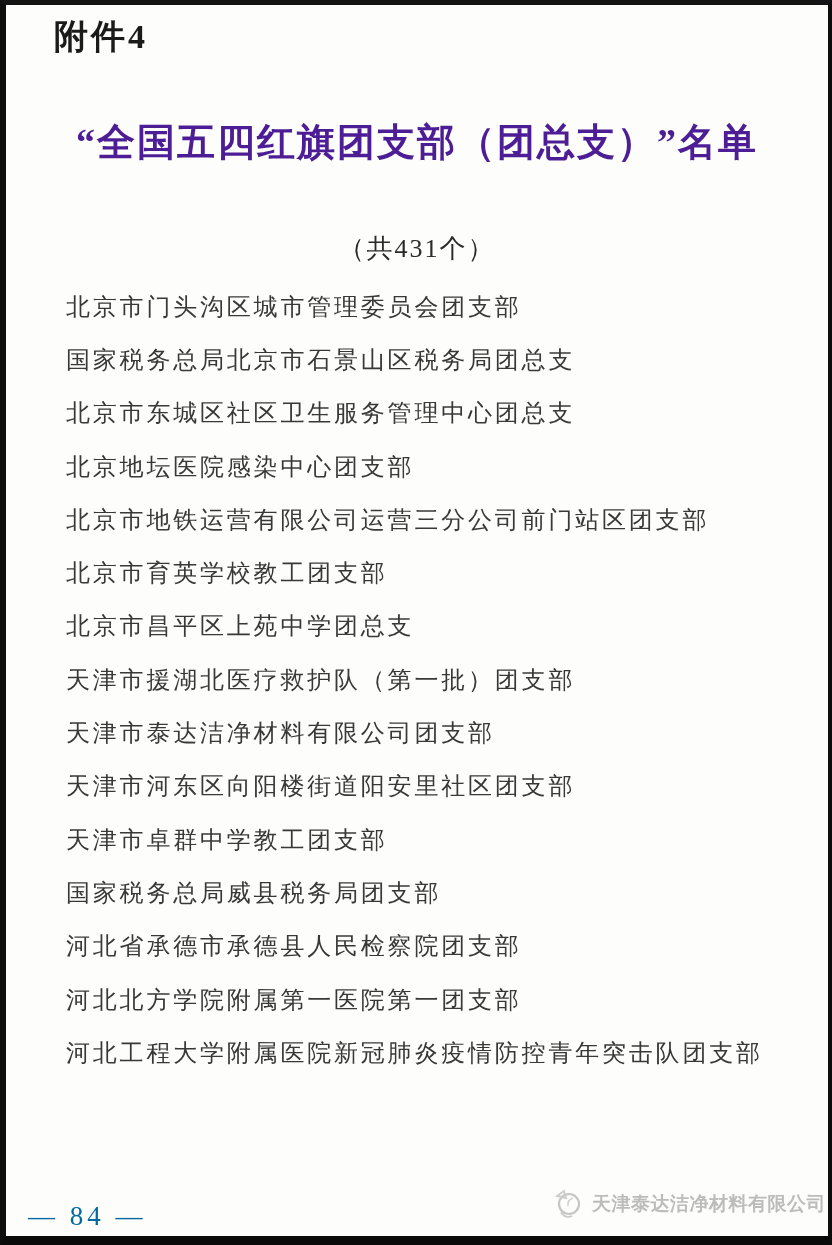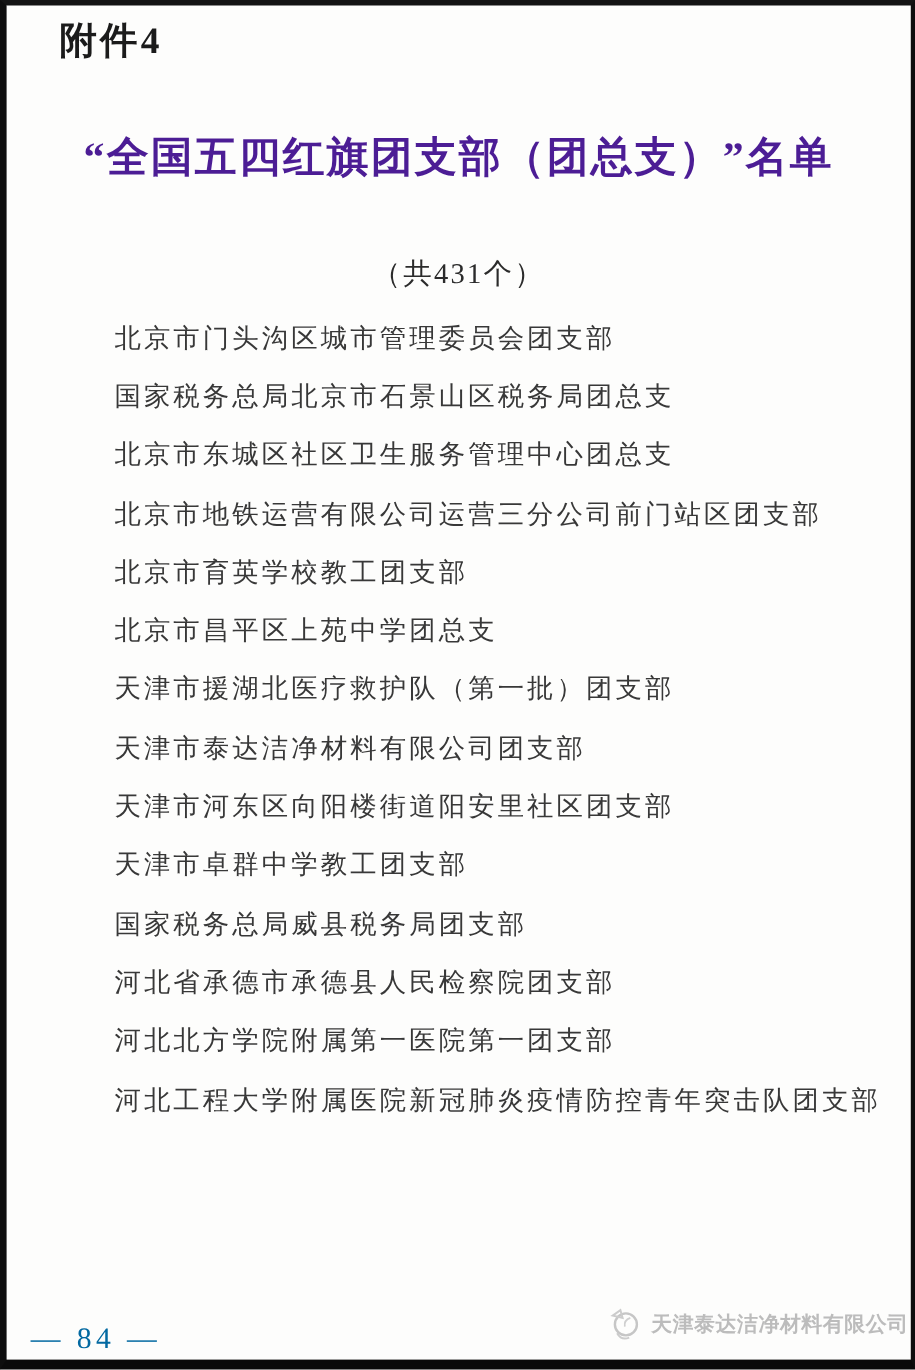--- a/index.html
+++ b/index.html
@@ -56,21 +56,20 @@
     width: 740px;
   }
   .list-item {
     height: 53.3px;
     display: flex;
     align-items: center;
     font-size: 24px;
     letter-spacing: 2.8px;
     color: #383838;
     white-space: nowrap;
-    margin-left: 38px;
   }
   .page-number {
     position: absolute;
     left: 22px;
     top: 1196px;
     font-size: 27px;
     color: #0369a1;
     letter-spacing: 4px;
     white-space: nowrap;
   }
@@ -102,20 +101,21 @@
 <div class="attachment-label">附件4</div>
 
 <div class="doc-title">“全国五四红旗团支部（团总支）”名单</div>
 
 <div class="doc-subtitle">（共431个）</div>
 
 <div class="org-list">
     <div class="list-item">北京市门头沟区城市管理委员会团支部</div>
     <div class="list-item">国家税务总局北京市石景山区税务局团总支</div>
     <div class="list-item">北京市东城区社区卫生服务管理中心团总支</div>
+    <div class="list-item">北京地坛医院感染中心团支部</div>
     <div class="list-item">北京市地铁运营有限公司运营三分公司前门站区团支部</div>
     <div class="list-item">北京市育英学校教工团支部</div>
     <div class="list-item">北京市昌平区上苑中学团总支</div>
     <div class="list-item">天津市援湖北医疗救护队（第一批）团支部</div>
     <div class="list-item">天津市泰达洁净材料有限公司团支部</div>
     <div class="list-item">天津市河东区向阳楼街道阳安里社区团支部</div>
     <div class="list-item">天津市卓群中学教工团支部</div>
     <div class="list-item">国家税务总局威县税务局团支部</div>
     <div class="list-item">河北省承德市承德县人民检察院团支部</div>
     <div class="list-item">河北北方学院附属第一医院第一团支部</div>

